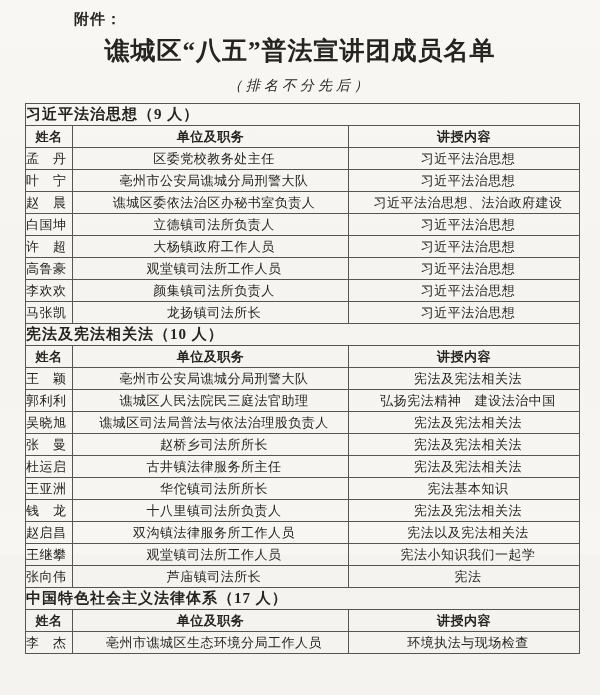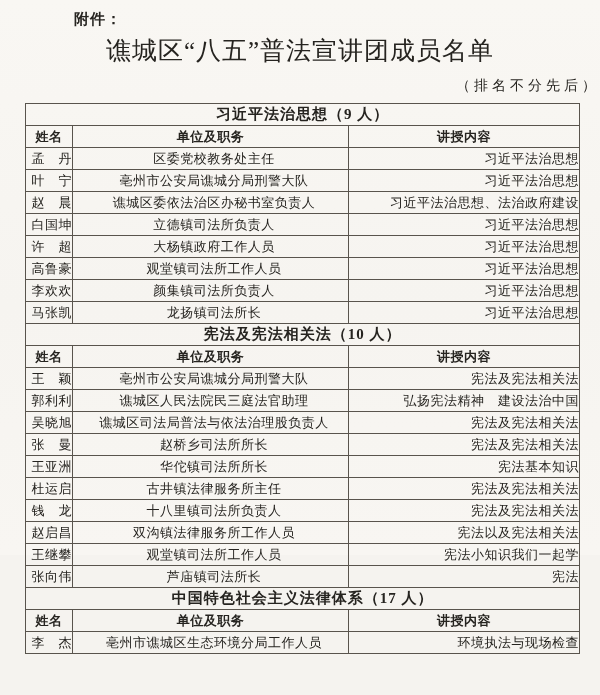--- a/index.html
+++ b/index.html
@@ -26,31 +26,32 @@
     font-weight: bold;
     letter-spacing: 1px;
   }
   .doc-title {
     position: absolute;
     top: 34px;
     left: 0;
     width: 100%;
     text-align: center;
     font-size: 25px;
-    font-weight: normal;
+    font-weight: bold;
     letter-spacing: 1px;
   }
   .doc-subtitle {
     position: absolute;
     top: 77px;
     left: 0;
     width: 100%;
-    text-align: right;
+    text-align: center;
     font-size: 14px;
     letter-spacing: 4px;
+    font-style: italic;
   }
   table.members {
     position: absolute;
     left: 25px;
     top: 103px;
     width: 554px;
     border-collapse: collapse;
     table-layout: fixed;
   }
   table.members td {
@@ -59,32 +60,31 @@
     line-height: 21px;
     font-size: 13px;
     padding: 0;
     overflow: hidden;
     white-space: nowrap;
     letter-spacing: 0.5px;
   }
   tr.section-row td {
     font-weight: bold;
     font-size: 15px;
+    letter-spacing: 1px;
+  }
+  tr.head-row td {
+    font-weight: bold;
     text-align: center;
-    letter-spacing: 1px;
-  }
-  tr.head-row td {
-    font-weight: bold;
-    text-align: center;
   }
   tr.data-row td.col0 {
-    text-align: right;
+    text-align: left;
   }
   tr.data-row td.col1 { text-align: center; padding-left: 7px; }
-  tr.data-row td.col2 { text-align: right; padding-left: 8px; }
+  tr.data-row td.col2 { text-align: center; padding-left: 8px; }
 </style>
 </head>
 <body>
 
 <div class="page">
   <div class="attachment">附件：</div>
   <div class="doc-title">谯城区“八五”普法宣讲团成员名单</div>
   <div class="doc-subtitle">（排名不分先后）</div>
 
   <table class="members">
@@ -164,28 +164,28 @@
           <td class="col0">吴晓旭</td>
           <td class="col1">谯城区司法局普法与依法治理股负责人</td>
           <td class="col2">宪法及宪法相关法</td>
         </tr>
         <tr class="data-row">
           <td class="col0">张　曼</td>
           <td class="col1">赵桥乡司法所所长</td>
           <td class="col2">宪法及宪法相关法</td>
         </tr>
         <tr class="data-row">
+          <td class="col0">杜运启</td>
+          <td class="col1">古井镇法律服务所主任</td>
+          <td class="col2">宪法及宪法相关法</td>
+        </tr>
+        <tr class="data-row">
           <td class="col0">王亚洲</td>
           <td class="col1">华佗镇司法所所长</td>
           <td class="col2">宪法基本知识</td>
-        </tr>
-        <tr class="data-row">
-          <td class="col0">杜运启</td>
-          <td class="col1">古井镇法律服务所主任</td>
-          <td class="col2">宪法及宪法相关法</td>
         </tr>
         <tr class="data-row">
           <td class="col0">钱　龙</td>
           <td class="col1">十八里镇司法所负责人</td>
           <td class="col2">宪法及宪法相关法</td>
         </tr>
         <tr class="data-row">
           <td class="col0">赵启昌</td>
           <td class="col1">双沟镇法律服务所工作人员</td>
           <td class="col2">宪法以及宪法相关法</td>

